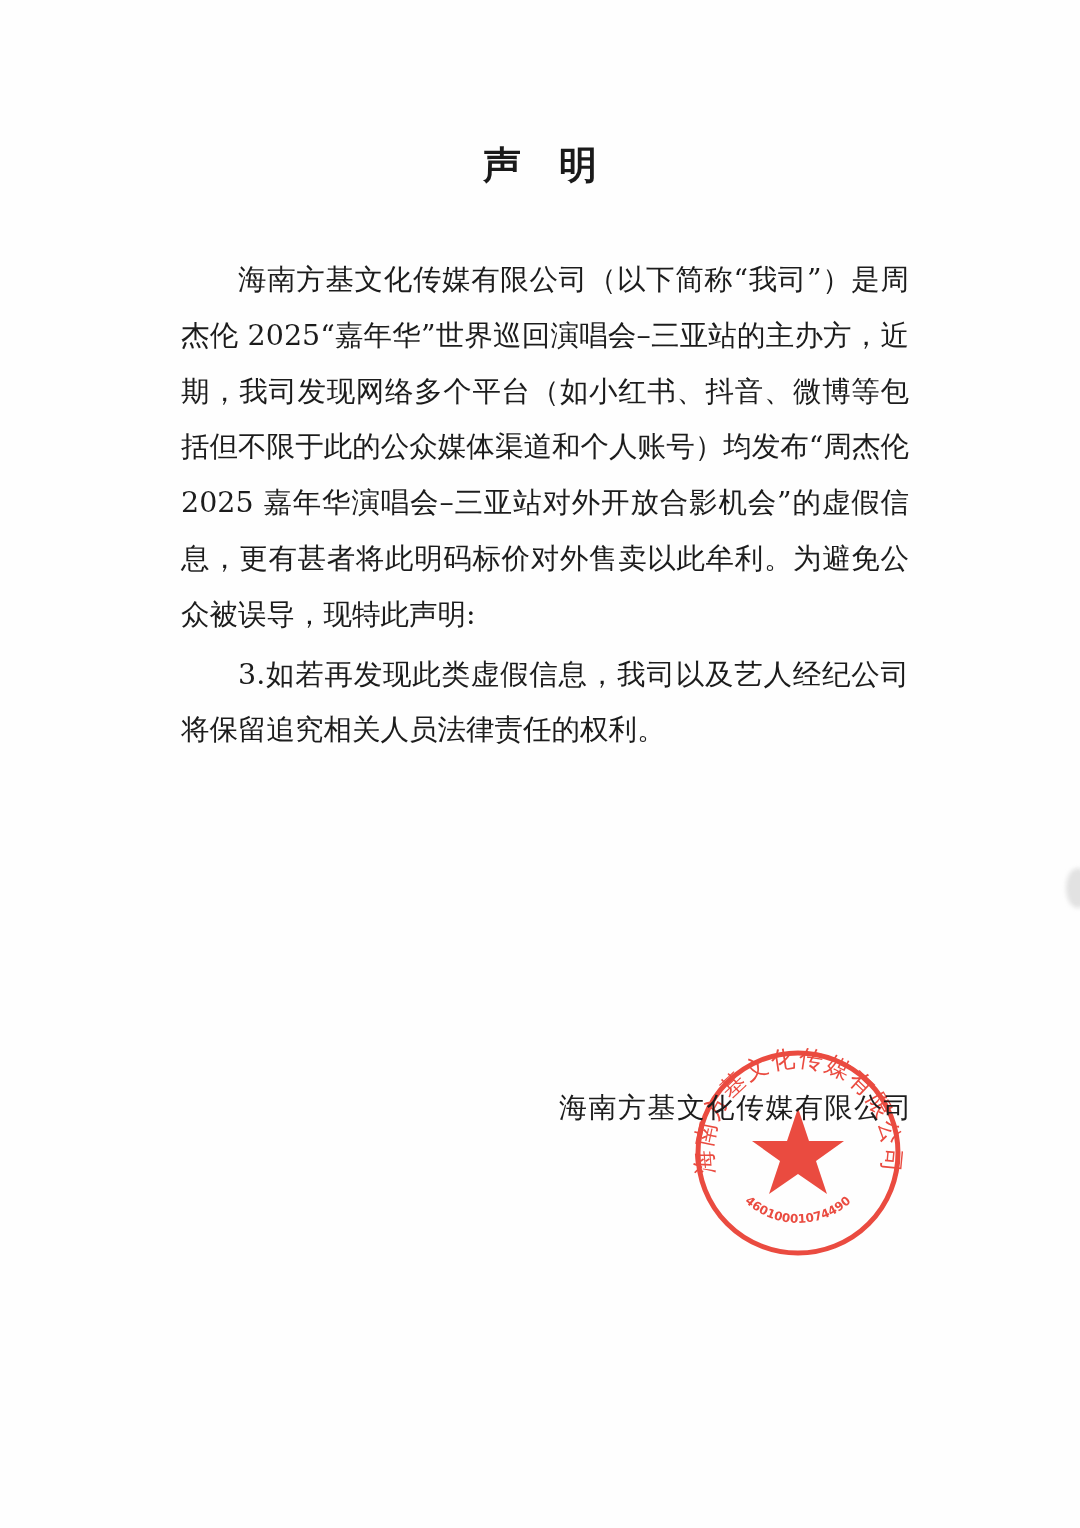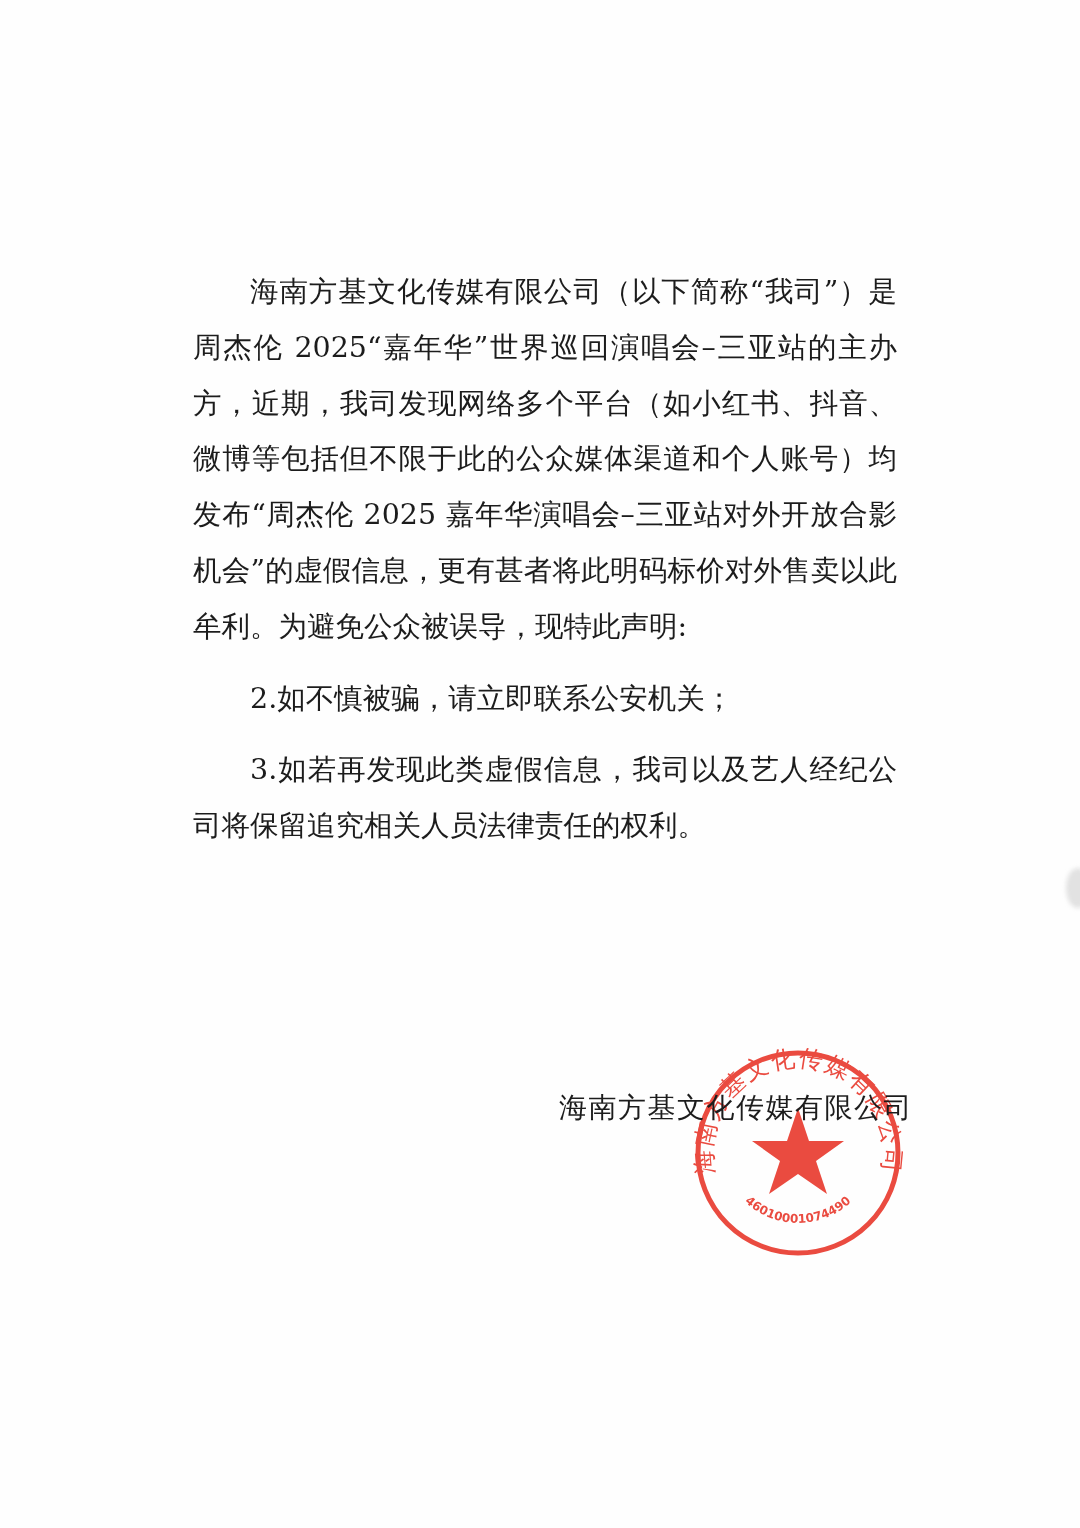--- a/index.html
+++ b/index.html
@@ -3,35 +3,35 @@
 <meta charset="utf-8">
 <style>
   html, body { margin: 0; padding: 0; background: #ffffff; }
   body { width: 1080px; height: 1528px; position: relative; overflow: hidden;
          font-family: "DejaVu Serif", "Liberation Serif", serif; color: #1c1c1c; }
   .page { position: absolute; left: 0; top: 0; width: 1080px; height: 1528px; background: #fefefe; }
   .title { position: absolute; top: 140px; left: 0; width: 1080px; text-align: center;
            font-size: 38px; font-weight: bold; letter-spacing: 38px; text-indent: 38px; color: #1a1a1a; }
   .body { position: absolute; left: 177px; top: 248px; width: 736px;
           font-size: 28.5px; line-height: 55.8px; text-align: justify; text-justify: inter-character; }
-  .body p { margin: 16px; text-indent: 57px; }
+  .body p { margin: 4px; text-indent: 57px; }
   .sig { position: absolute; right: 167px; top: 1079px; text-align: right; font-size: 28px; line-height: 57px; z-index: 2; }
   .sig div { white-space: nowrap; }
   .sig .company { letter-spacing: 1.5px; }
   .stamp { position: absolute; left: 693px; top: 1048px; width: 210px; height: 210px; z-index: 1; opacity: 0.9; }
   .smudge { position: absolute; right: -10px; top: 868px; width: 24px; height: 40px; border-radius: 50%; background: #e2e2e2; filter: blur(2px); }
 </style>
 </head>
 <body>
 
 <div class="page">
+  <div class="title">声明</div>
 
   <div class="body">
     <p>海南方基文化传媒有限公司（以下简称“我司”）是周杰伦 2025“嘉年华”世界巡回演唱会–三亚站的主办方，近期，我司发现网络多个平台（如小红书、抖音、微博等包括但不限于此的公众媒体渠道和个人账号）均发布“周杰伦 2025 嘉年华演唱会–三亚站对外开放合影机会”的虚假信息，更有甚者将此明码标价对外售卖以此牟利。为避免公众被误导，现特此声明:</p>
-    <p>2.如不慎被骗，请立即联系公安机关；</p>
     <p>3.如若再发现此类虚假信息，我司以及艺人经纪公司将保留追究相关人员法律责任的权利。</p>
   </div>
 
   <svg class="stamp" viewBox="0 0 210 210">
     <defs>
       <path id="ringPath" d="M 32 150 A 86 86 0 1 1 178 150"></path>
       <path id="serialPath" d="M 40 140 A 78 78 0 0 0 170 140"></path>
     </defs>
     <circle cx="105" cy="105" r="100" fill="none" stroke="#e8382c" stroke-width="5"></circle>
     <polygon fill="#e8382c" points="105,60 116,93 151,93 123,113 134,146 105,126 76,146 87,113 59,93 94,93"></polygon>

